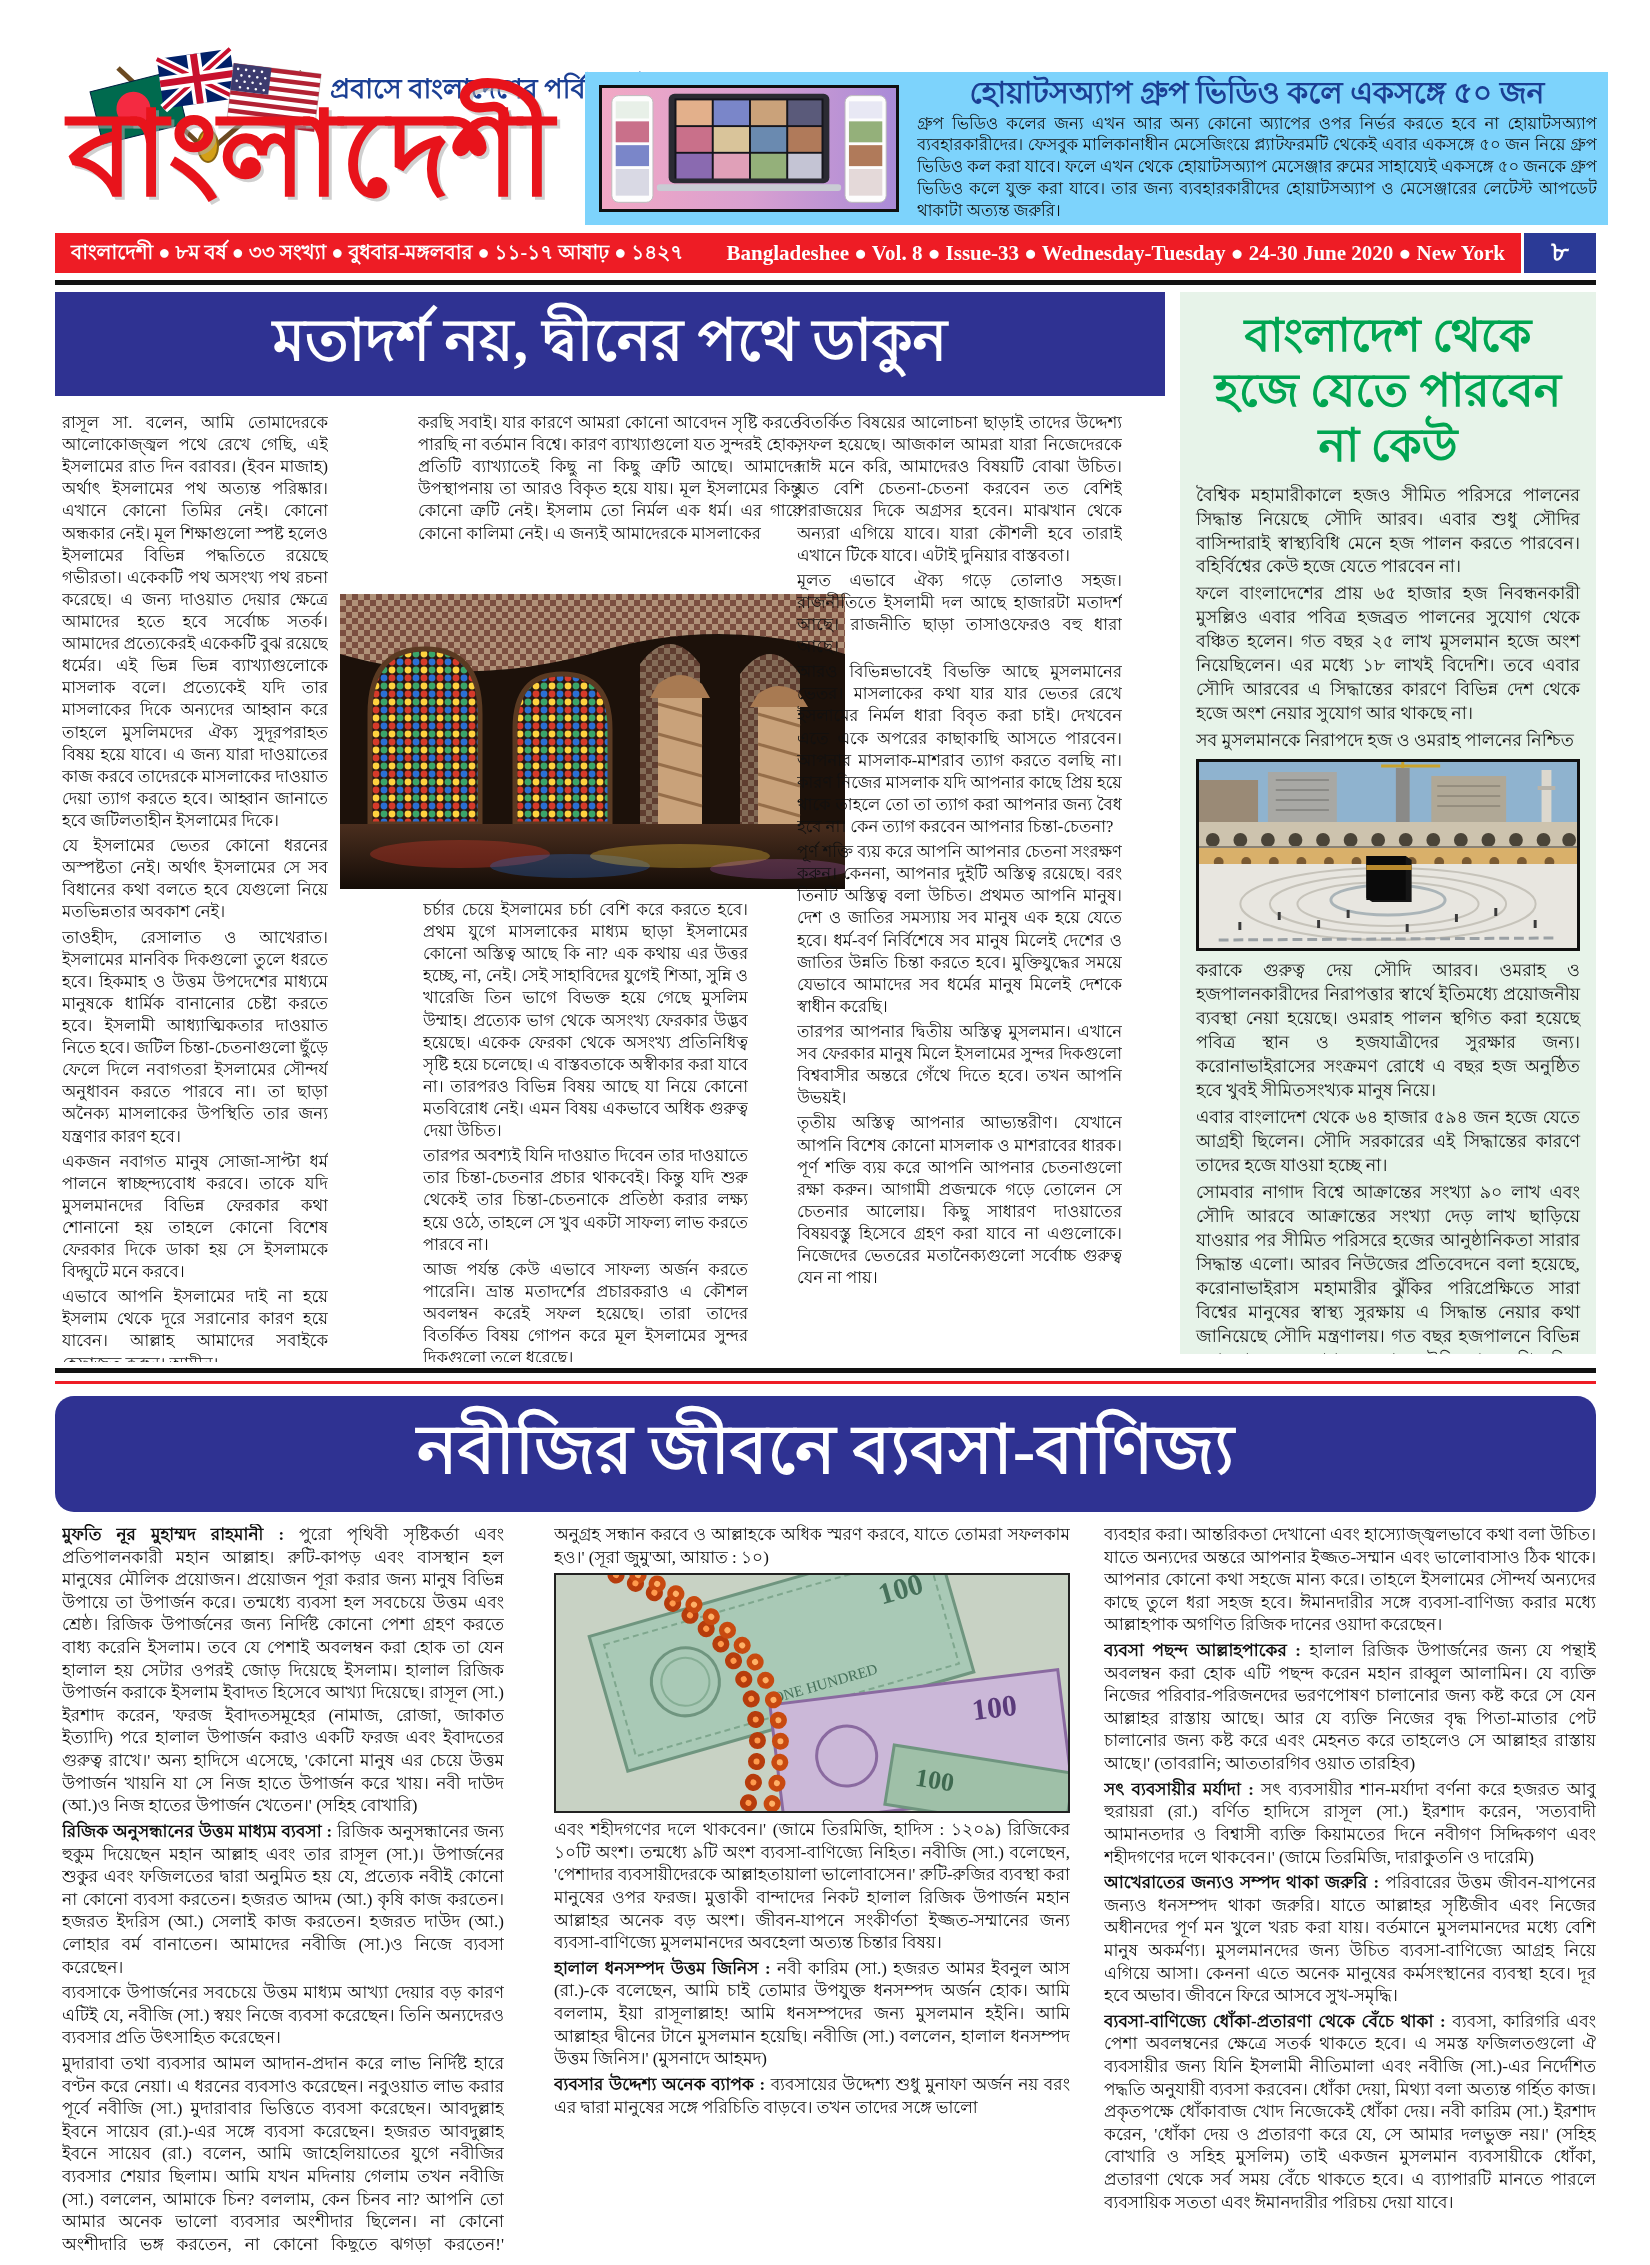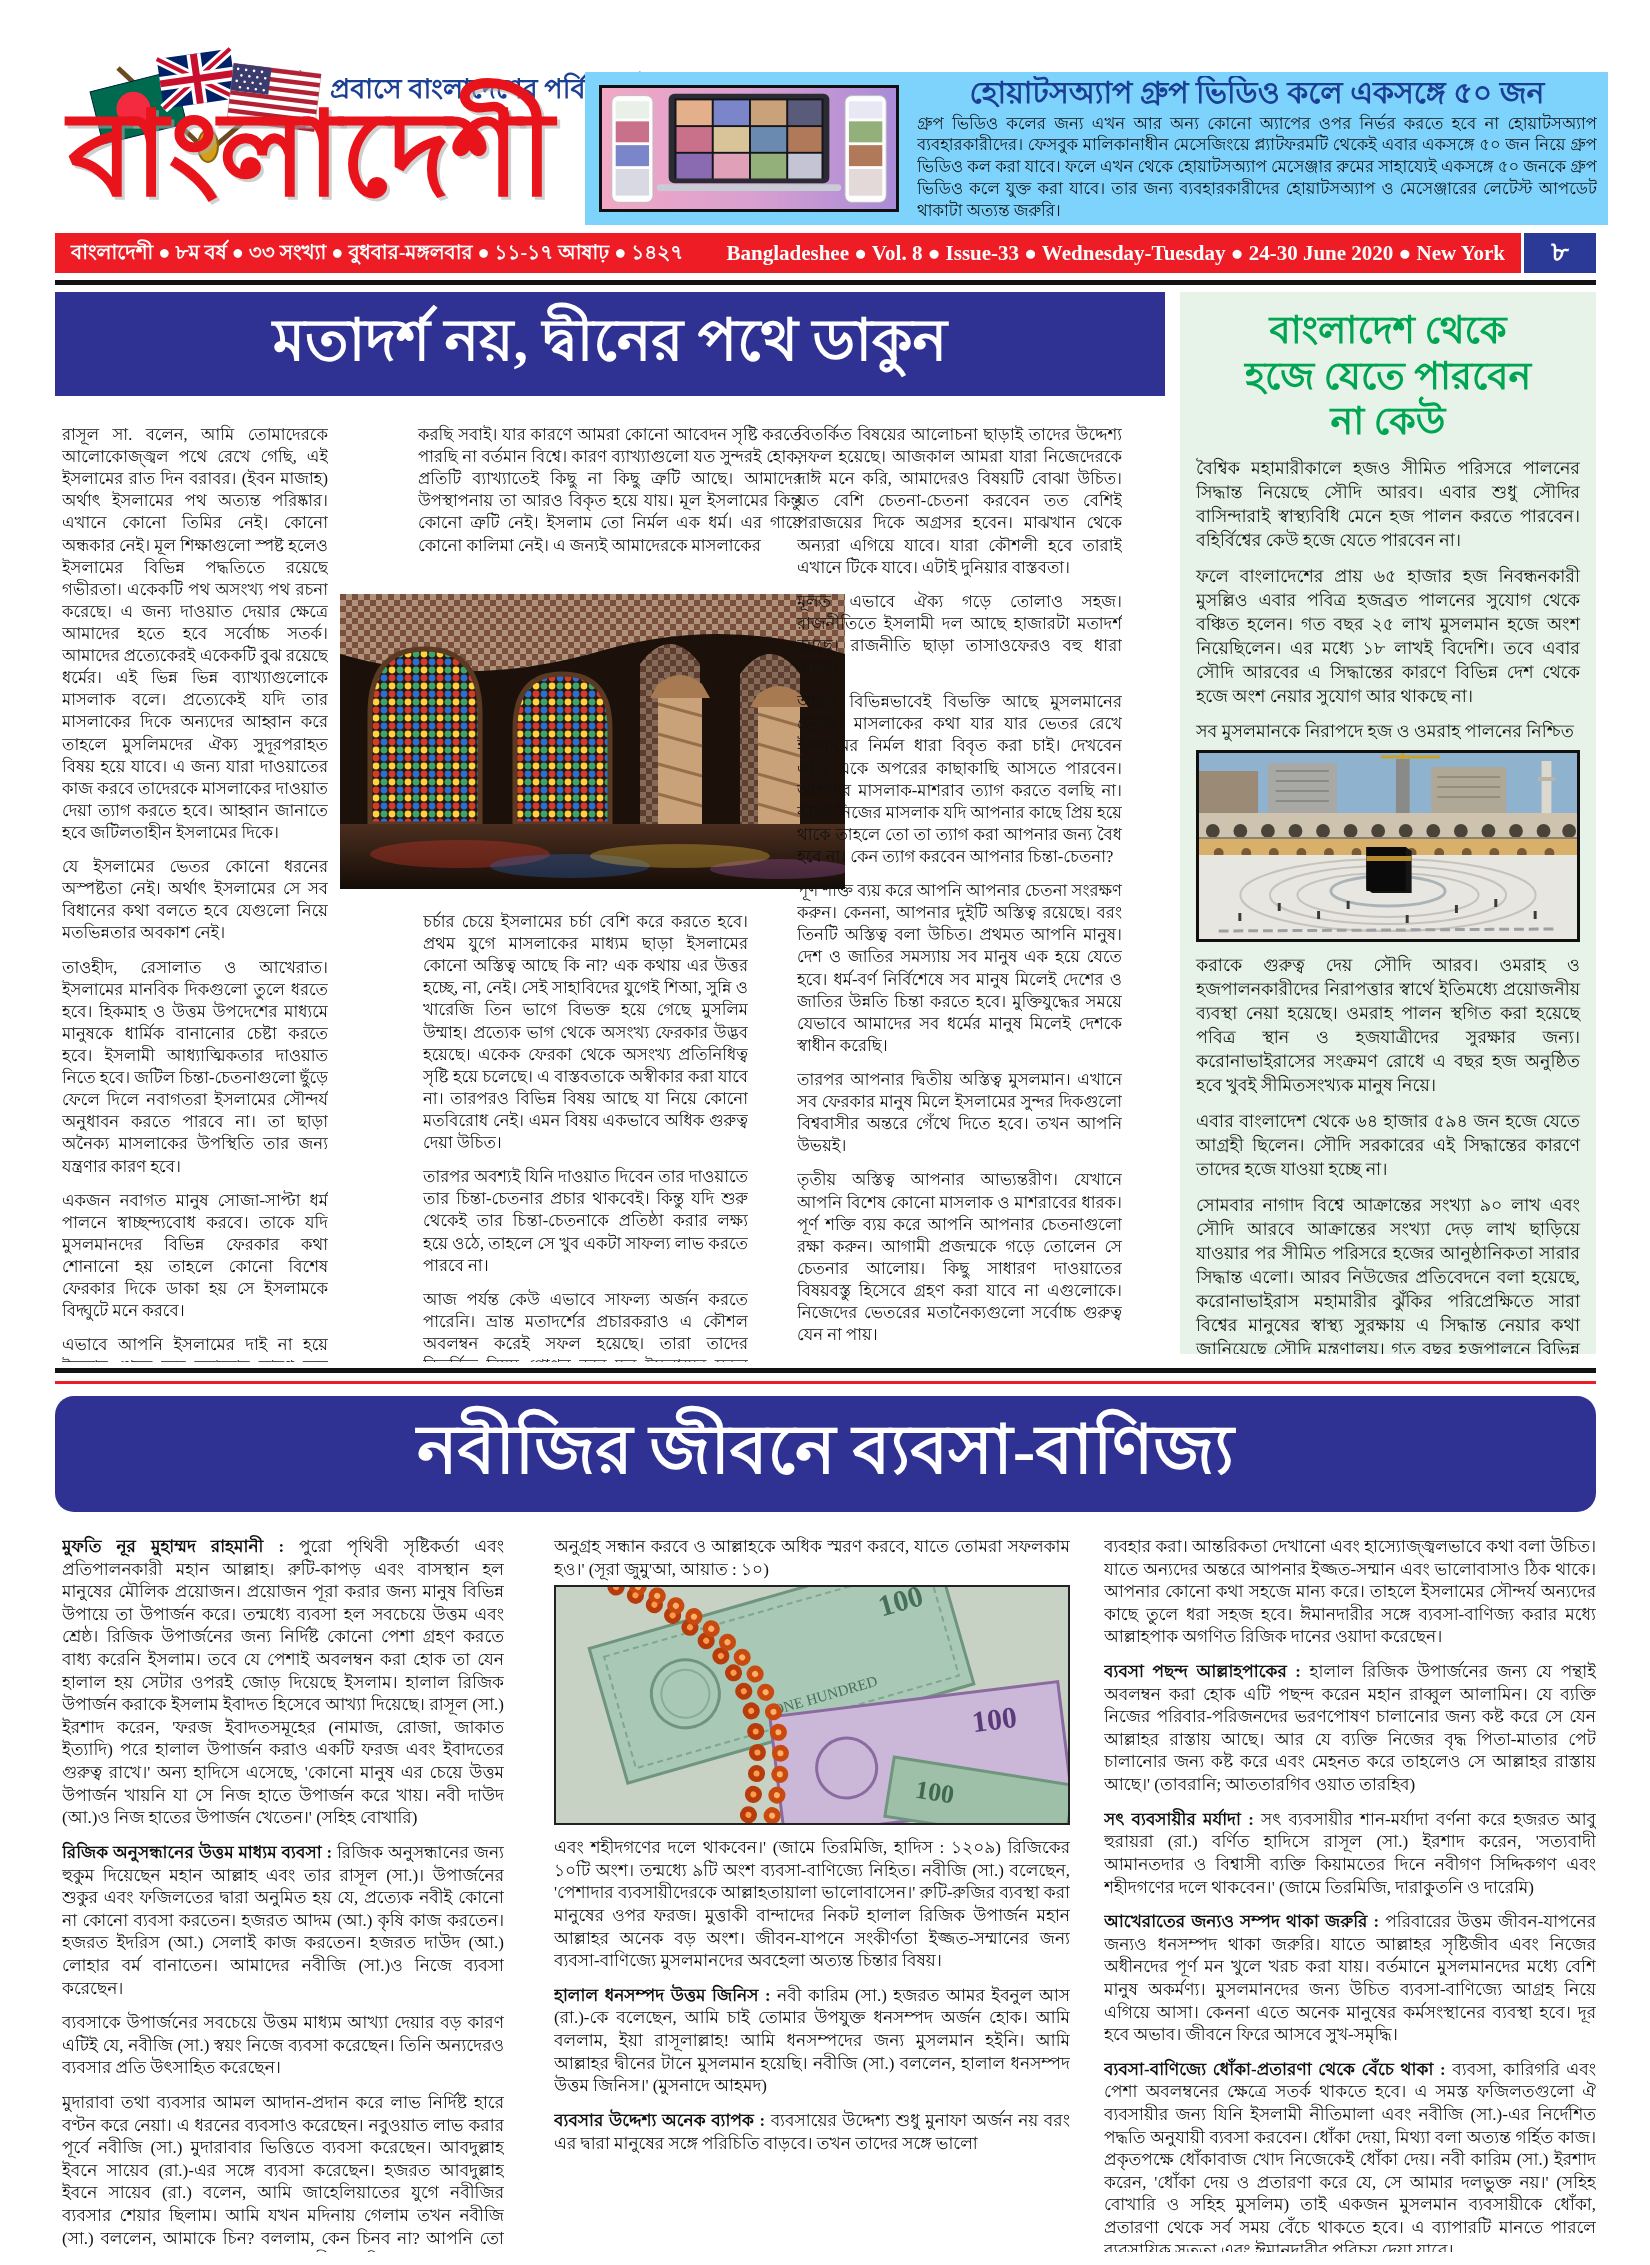--- a/index.html
+++ b/index.html
@@ -39,37 +39,37 @@
   .mainbody{left:62px;top:412px;width:1060px;height:950px;}
   .colblock{position:absolute;font-size:16.5px;line-height:1.34;text-align:justify;overflow:hidden;}
   .m-col1{left:0;top:0;width:266px;height:950px;}
   .m-midtop{left:356px;top:0;width:384px;height:176px;}
   .m-midbottom{left:361px;top:487px;width:325px;height:463px;}
   .m-col3{left:735px;top:0;width:325px;height:950px;}
   .mosque{position:absolute;left:278px;top:182px;width:505px;height:295px;display:block;}
 
   
   .hajjbox{left:1180px;top:292px;width:416px;height:1062px;background:#e7f3e9;padding:16px 16px 10px;overflow:hidden;}
-  .hajj-head{color:#00a551;font-weight:bold;font-size:38px;line-height:1.2;text-align:center;white-space:pre-line;margin:0 0 10px 0;}
+  .hajj-head{color:#00a551;font-weight:bold;font-size:46px;line-height:1.2;text-align:center;white-space:pre-line;margin:0 0 10px 0;}
   .hajj-body{font-size:17.5px;line-height:1.37;text-align:justify;}
   .kaaba-fig{width:384px;height:192px;border:3px solid #101010;margin:6px 0 8px 0;display:block;}
 
   
   .midrule-black{left:55px;top:1368px;width:1541px;height:5px;background:#121212;}
   .midrule-red{left:55px;top:1381px;width:1541px;height:3px;background:#ee1c25;}
 
   
   .bizbody{left:62px;top:1524px;width:1534px;height:728px;}
   .b-col{position:absolute;top:0;height:728px;font-size:17px;line-height:1.33;text-align:justify;overflow:hidden;}
   .b-col1{left:0;width:442px;}
   .b-col2{left:492px;width:516px;}
   .b-col3{left:1042px;width:492px;}
   .money-fig{width:100%;height:240px;border:2px solid #222;margin:4px 0 6px 0;display:block;}
 
-  .paras p{margin:12px 0 3px 0;font-family:Liberation Serif, serif;}
+  .paras p{margin:0 0 3px 0;font-family:Liberation Serif, serif;}
   .paras b{font-weight:bold;}
   figure{margin:0;padding:0;}
 </style>
 </head>
 <body>
 
 <div class="page">
 
   <div class="abs flags">
     <svg width="255" height="128" viewBox="0 0 255 128">

